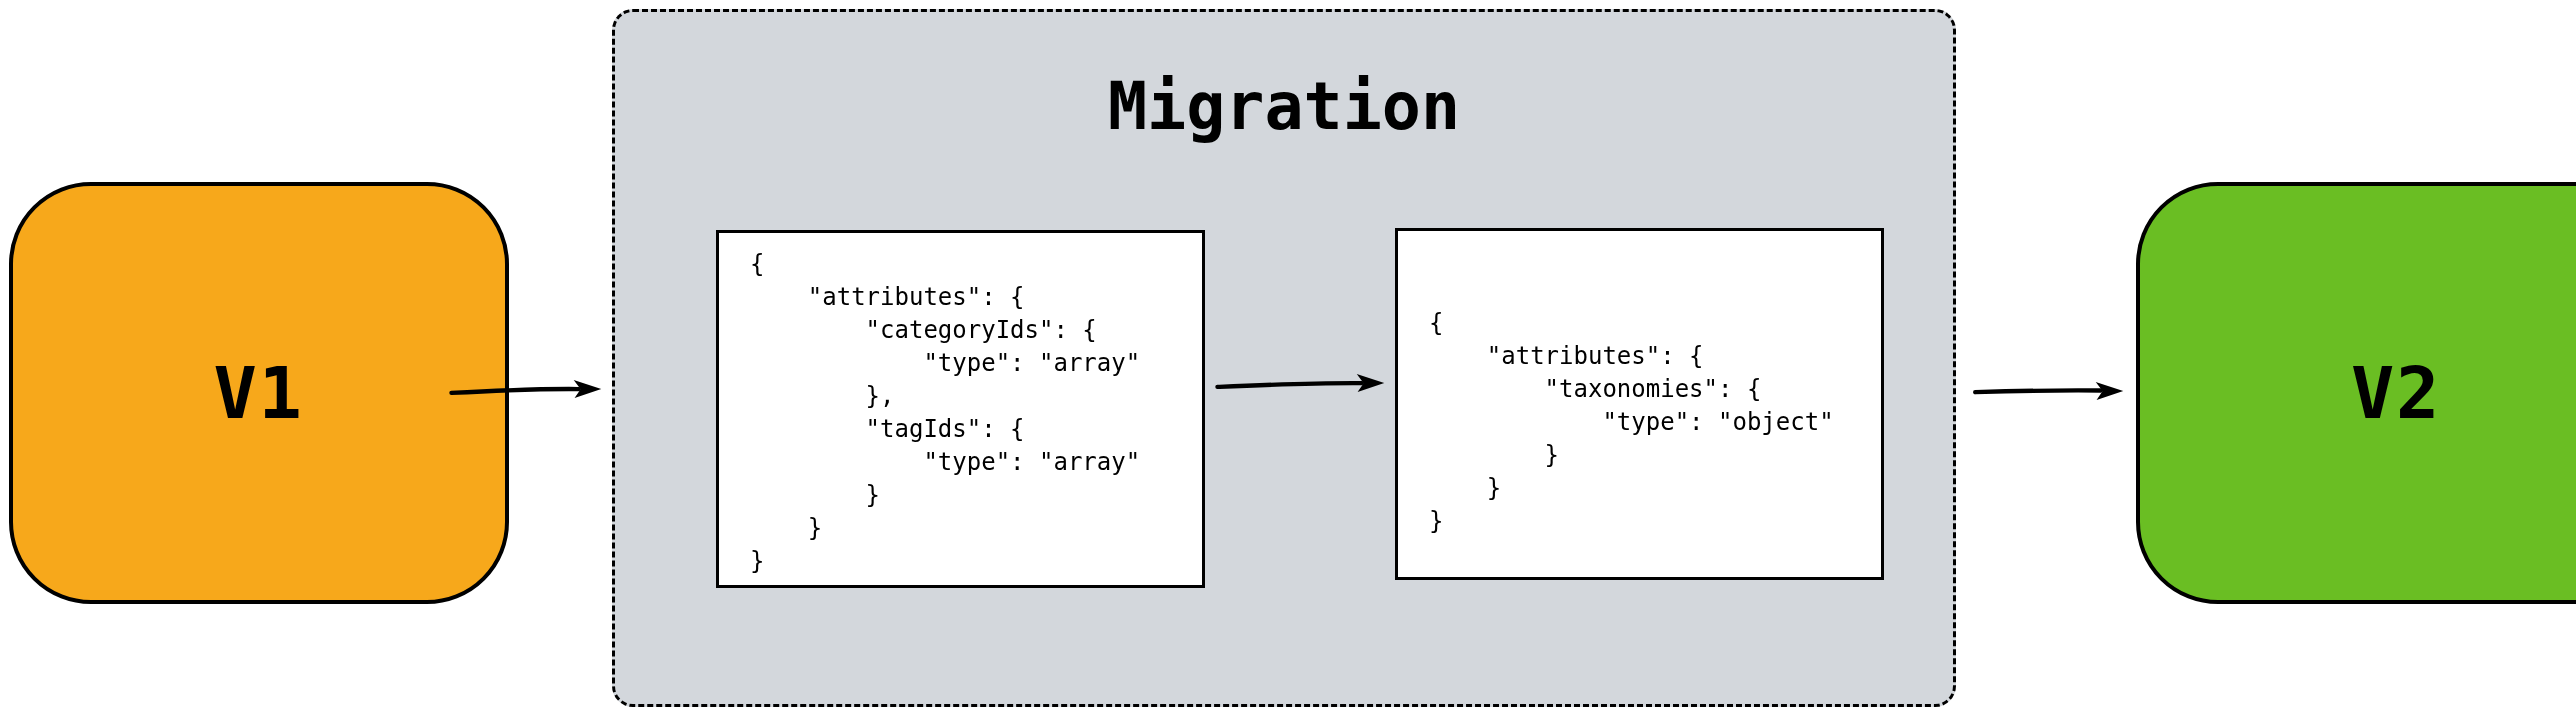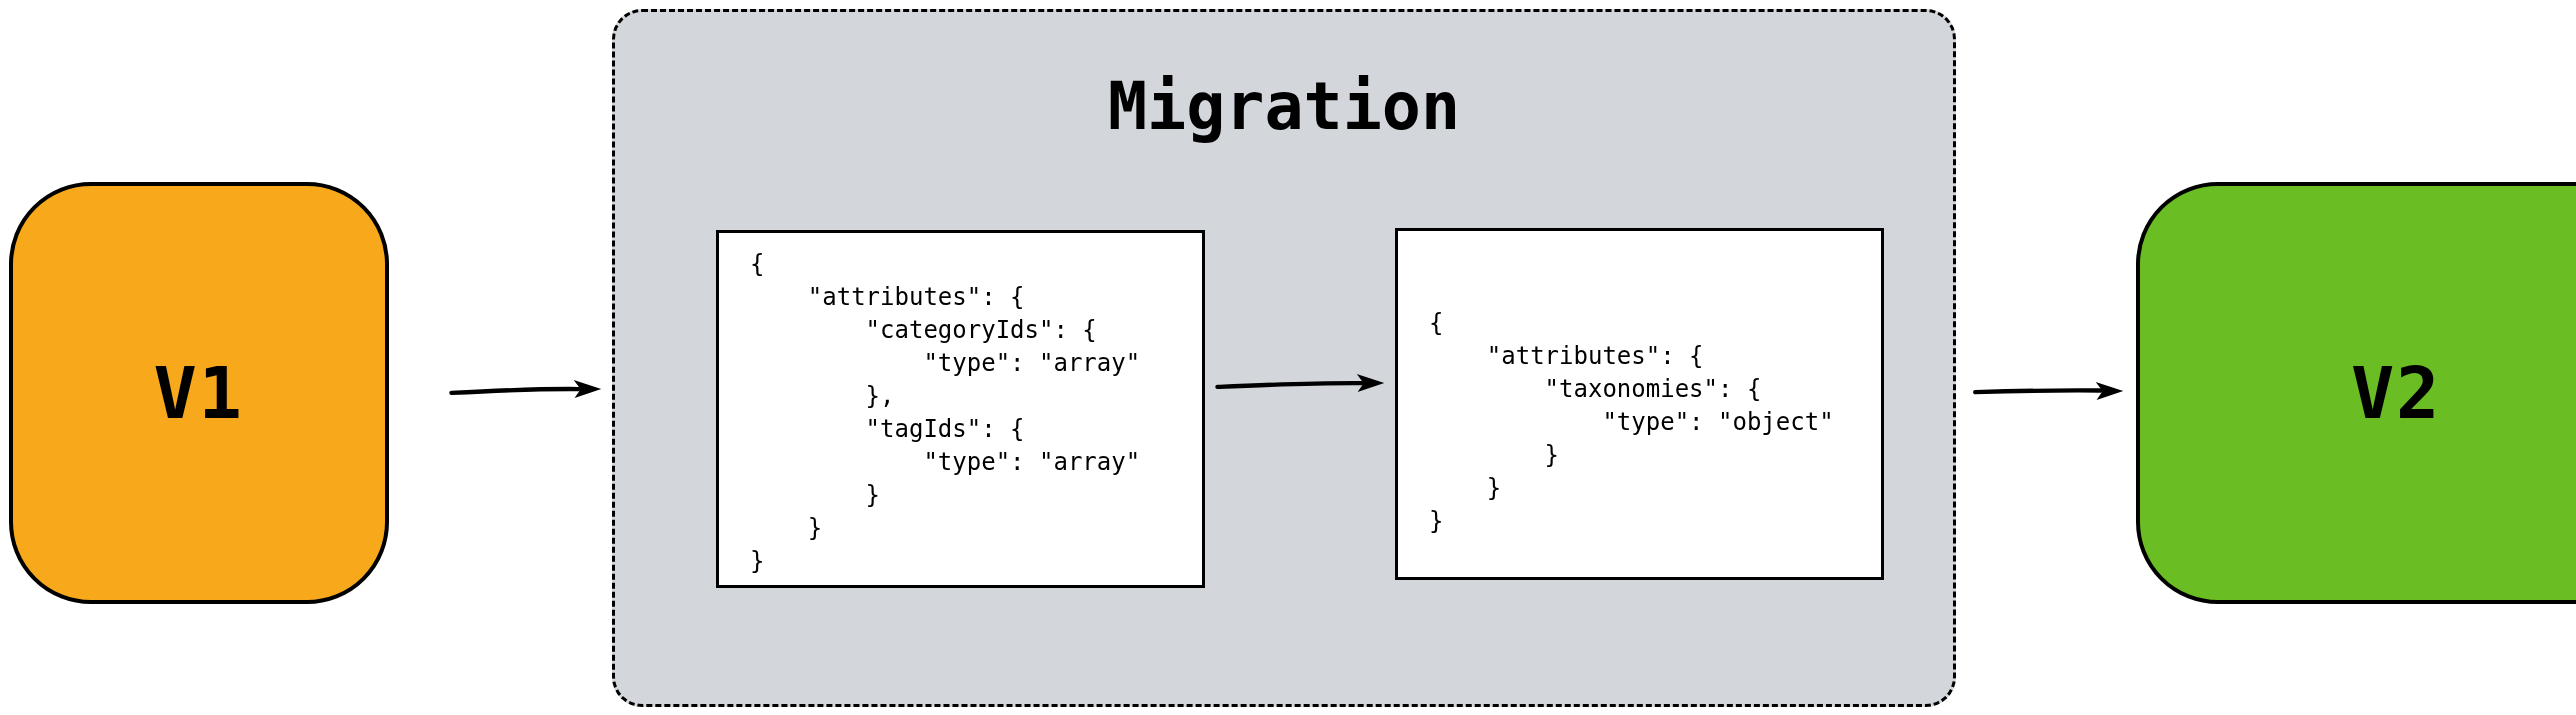--- a/index.html
+++ b/index.html
@@ -17,35 +17,35 @@
   }
   .node {
     position: absolute;
     border: 4.3px solid #000000;
     border-radius: 82px;
     display: flex;
     align-items: center;
     justify-content: center;
     box-sizing: border-box;
   }
-  .node-v1 { left: 8.6px; top: 182px; width: 380px; height: 422px; }
+  .node-v1 { left: 8.6px; top: 182px; width: 500px; height: 422px; }
   .node-v2 { left: 2136px; top: 182px; width: 520px; height: 422px; }
   .node-label {
     font-family: "DejaVu Sans Mono", monospace;
     font-weight: bold;
     font-size: 72px;
     color: #000000;
     letter-spacing: 1.7px;
   }
   .migration-container {
     position: absolute;
     left: 612px; top: 8.6px;
     width: 1344px; height: 698px;
     border: 3.4px dashed #000000;
-    border-radius: 30px;
+    border-radius: 21px;
     box-sizing: border-box;
   }
   .migration-title {
     position: absolute;
     left: 0; right: 0;
     top: 62px;
     text-align: center;
     font-family: "DejaVu Sans Mono", monospace;
     font-weight: bold;
     font-size: 65px;

